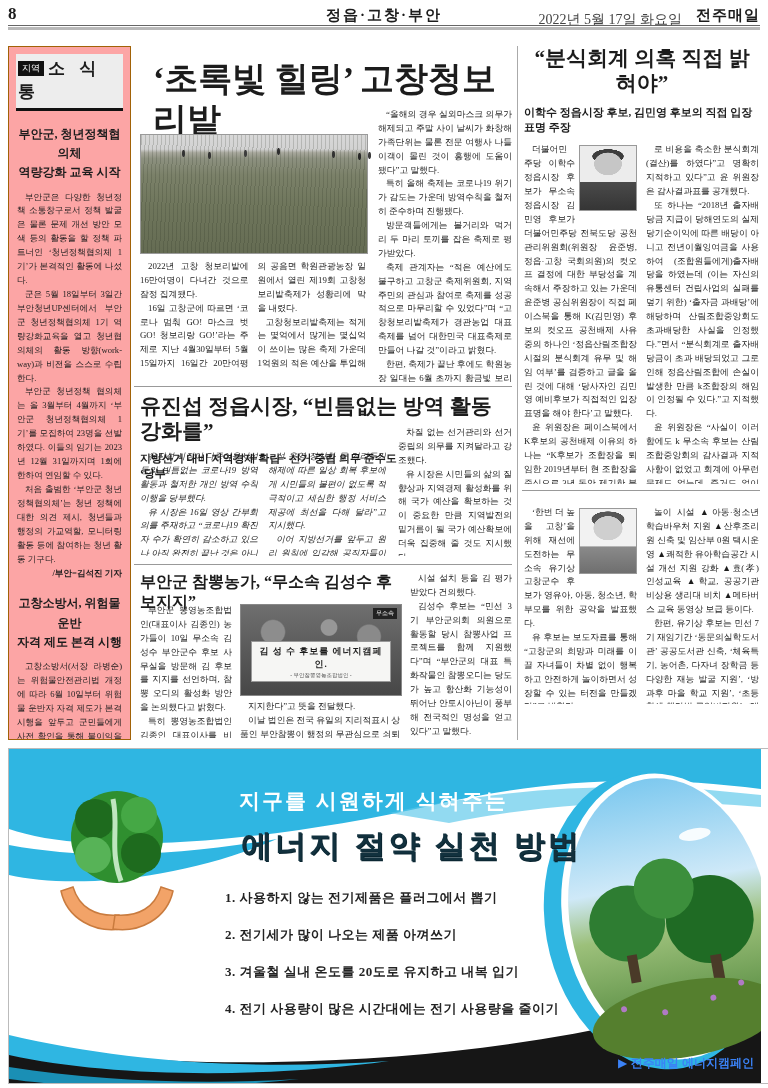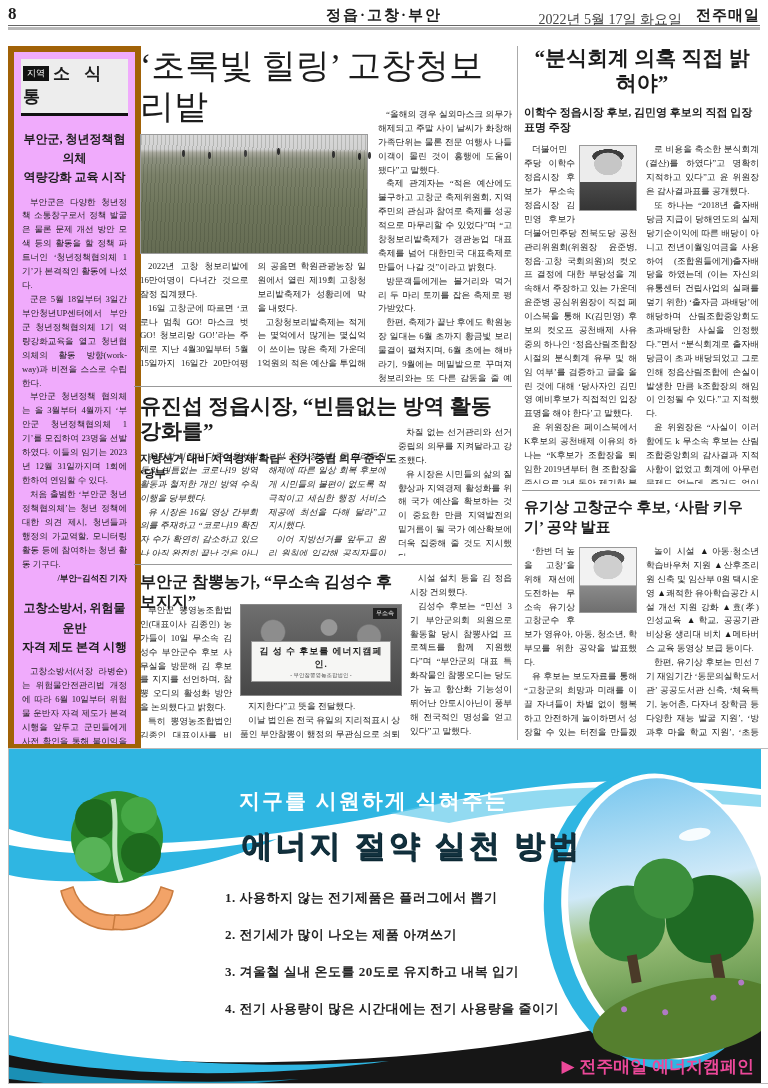--- a/index.html
+++ b/index.html
@@ -7,36 +7,36 @@
         font-family:"Liberation Serif","DejaVu Serif",serif;color:#1c1c1c;}
   
   .hdr{position:absolute;top:4px;left:8px;width:752px;height:20px;}
   .hdr-num{position:absolute;left:0;top:0;font-size:17px;font-weight:bold;}
   .hdr-sec{position:absolute;left:0;right:0;text-align:center;top:2px;font-size:15px;font-weight:bold;letter-spacing:2px;}
   .hdr-date{position:absolute;right:78px;top:7px;font-size:14px;color:#444;}
   .hdr-paper{position:absolute;right:0;top:2px;font-size:15px;font-weight:bold;letter-spacing:1px;}
   .hdr-rule1{position:absolute;top:25px;left:8px;width:752px;height:1px;background:#666;}
   .hdr-rule2{position:absolute;top:27px;left:8px;width:752px;height:3px;background:#b9b9b9;}
   
-  .sidebar{position:absolute;left:8px;top:46px;width:121px;height:692px;border:6px solid #a16207;background:#f0abfc;overflow:hidden;}
+  .sidebar{position:absolute;left:8px;top:46px;width:121px;height:692px;border:1px solid #a16207;background:#fca5a5;overflow:hidden;}
   .sb-head{margin:7px 7px 4px 7px;padding:3px 2px 5px 2px;border-bottom:3px solid #111;background:#ededed;}
   .sb-tag{display:inline-block;background:#111;color:#fff;font-size:9px;padding:1px 4px;margin-right:4px;vertical-align:middle;}
   .sb-title{font-size:17px;font-weight:bold;letter-spacing:5px;vertical-align:middle;}
   .sb-art{padding:8px 8px 4px 8px;}
   .sb-art h3{margin:2px 0 8px 0;font-size:12px;line-height:1.6;text-align:center;}
   .sb-art p{margin:0;font-size:8.6px;line-height:1.62;text-align:justify;text-indent:8px;}
   .sb-by{margin-top:2px;font-size:8.6px;font-weight:bold;text-align:right;}
   
   .vrule{position:absolute;left:517px;top:46px;height:694px;width:0;border-left:1px solid #aaa;}
   .hrule{position:absolute;height:0;border-top:1px solid #999;}
   
   .bodytext p{margin:0;font-size:8.8px;line-height:1.58;text-align:justify;text-indent:8px;}
   
   .main-art{position:absolute;left:140px;top:46px;width:372px;height:336px;overflow:hidden;}
-  .main-art h1{margin:0;font-size:34px;line-height:1.2;letter-spacing:0px;font-weight:normal;}
+  .main-art h1{margin:13px;font-size:34px;line-height:1.2;letter-spacing:0px;font-weight:bold;}
   .main-sub{margin-top:16px;font-size:13px;font-weight:bold;}
   .main-photo{position:absolute;left:0;top:88px;width:226px;height:118px;border:1px solid #9a9a9a;
     background:
       repeating-linear-gradient(93deg, rgba(35,42,28,.18) 0 1px, rgba(255,255,255,0) 1px 4px),
       linear-gradient(180deg,#d8d8d8 0%,#d2d2d2 12%,#a7a79c 15%,#8d9180 20%,#7b8169 34%,#6f765c 60%,#656c53 100%);}
   .main-photo::after{content:"";position:absolute;left:18%;top:13%;width:3px;height:7px;background:#333;border-radius:40%;
       box-shadow:26px 2px #333,62px 0 #3d3d3d,95px -2px #2e2e2e,150px 1px #333,176px 3px #272727,186px 2px #3a3a3a;}
   .main-left-cols{position:absolute;left:0;top:214px;width:226px;height:122px;column-count:2;column-gap:9px;overflow:hidden;}
   .main-right-col{position:absolute;left:238px;top:62px;width:134px;height:274px;overflow:hidden;}
   
@@ -81,21 +81,21 @@
   .gochang-cols > div{width:113px;height:198px;overflow:hidden;}
   
   .banner{position:absolute;left:8px;top:748px;width:752px;height:334px;border:1px solid #bbb;overflow:hidden;background:#fff;padding-left:11px;}
   .banner svg{position:absolute;left:0;top:0;}
   .bn-tagline{position:absolute;left:230px;top:38px;font-size:21px;font-weight:bold;color:#fff;letter-spacing:2px;
       font-family:"Liberation Sans","DejaVu Sans",sans-serif;}
   .bn-title{position:absolute;left:232px;top:76px;font-size:31px;font-weight:bold;color:#12313e;letter-spacing:3px;
       font-family:"Liberation Sans","DejaVu Sans",sans-serif;text-shadow:1px 1px 0 #0a2530;}
   .bn-list{position:absolute;left:216px;top:140px;width:360px;}
   .bn-list div{font-size:13px;font-weight:bold;color:#232323;margin-bottom:19px;letter-spacing:.5px;}
-  .bn-footer{position:absolute;right:18px;top:306px;color:#ec4899;font-size:17px;font-weight:bold;
+  .bn-footer{position:absolute;right:18px;top:306px;color:#3b82f6;font-size:12px;font-weight:bold;
       font-family:"Liberation Sans","DejaVu Sans",sans-serif;}
 </style>
 </head>
 <body>
 
 <div class="page">
 
   <div class="hdr">
     <span class="hdr-num">8</span>
     <span class="hdr-sec">정읍·고창·부안</span>
@@ -131,22 +131,23 @@
     <div class="main-sub">올해 16만명 다녀가 성황리 막 내려</div>
     <div class="main-photo"></div>
     <div class="main-left-cols">
       <p>2022년 고창 청보리밭에 16만여명이 다녀간 것으로 잠정 집계됐다.</p>
       <p>16일 고창군에 따르면 ‘코로나 멈춰 GO! 마스크 벗GO! 청보리랑 GO!’라는 주제로 지난 4월30일부터 5월15일까지 16일간 20만여평의 공음면 학원관광농장 일원에서 열린 제19회 고창청보리밭축제가 성황리에 막을 내렸다.</p>
       <p>고창청보리밭축제는 적게는 몇억에서 많게는 몇십억이 쓰이는 많은 축제 가운데 1억원의 적은 예산을 투입해 축제기간동안 16만여명이 방문하였고 8억5400만원 이상의 지역경제 파급효과를 거두고 있는 우리나라 대표 경관농업축제다.</p>
 
     </div>
     <div class="main-right-col">
       <p>“올해의 경우 실외마스크 의무가 해제되고 주말 사이 날씨가 화창해 가족단위는 물론 전문 여행사 나들이객이 몰린 것이 흥행에 도움이 됐다”고 말했다.</p>
+      <p>특히 올해 축제는 코로나19 위기가 감도는 가운데 방역수칙을 철저히 준수하며 진행됐다.</p>
+      <p>방문객들에게는 볼거리와 먹거리 두 마리 토끼를 잡은 축제로 평가받았다.</p>
       <p>축제 관계자는 “적은 예산에도 불구하고 고창군 축제위원회, 지역주민의 관심과 참여로 축제를 성공적으로 마무리할 수 있었다”며 “고창청보리밭축제가 경관농업 대표축제를 넘어 대한민국 대표축제로 만들어 나갈 것”이라고 밝혔다.</p>
-      <p>방문객들에게는 볼거리와 먹거리 두 마리 토끼를 잡은 축제로 평가받았다.</p>
       <p>한편, 축제가 끝난 후에도 학원농장 일대는 6월 초까지 황금빛 보리 물결이 펼쳐지며, 6월 초에는 해바라기, 9월에는 메밀밭으로 꾸며져 청보리와는 또 다른 감동을 줄 예정이다.</p>
 
     </div>
   </div>
 
   <div class="hrule" style="left:134px;top:386px;width:378px;"></div>
 
   <div class="mayor bodytext">
     <h2>유진섭 정읍시장, “빈틈없는 방역 활동 강화를”</h2>
     <div class="mayor-sub">지방선거 대비 지역경제 확립 · 선거 중립 의무 준수도 ‘당부’</div>
@@ -182,21 +183,21 @@
       <div class="mul-banner">
         <div class="bn1">김 성 수 후보를 에너지캠페인.</div>
         <div class="bn2">- 부안참뽕영농조합법인 -</div>
       </div>
     </div>
     <div class="mul-col2">
       <p>지지한다”고 뜻을 전달했다.</p>
       <p>이날 법인은 전국 유일의 지리적표시 상품인 부안참뽕이 행정의 무관심으로 쇠퇴하고 품질관리를 위한 예산 지원과 유통센터 설치 및 지원, 냉동</p>
     </div>
     <div class="mul-col3">
-      <p>시설 설치 등을 김 정읍시장 건의했다.</p>
+      <p>시설 설치 등을 김 평가받았다 건의했다.</p>
       <p>김성수 후보는 “민선 3기 부안군의회 의원으로 활동할 당시 참뽕사업 프로젝트를 함께 지원했다”며 “부안군의 대표 특화작물인 참뽕오디는 당도가 높고 항산화 기능성이 뛰어난 안토시아닌이 풍부해 전국적인 명성을 얻고 있다”고 말했다.</p>
 
     </div>
   </div>
 
   <div class="acct bodytext">
     <h2>“분식회계 의혹 직접 밝혀야”</h2>
     <div class="acct-sub">이학수 정읍시장 후보, 김민영 후보의 직접 입장표명 주장</div>
     <div class="acct-cols">
       <div>
@@ -210,21 +211,20 @@
         <p>또 하나는 “2018년 출자배당금 지급이 당해연도의 실제 당기순이익에 따른 배당이 아니고 전년이월잉여금을 사용하여 (조합원들에게)출자배당을 하였는데 (이는 자신의 유통센터 건립사업의 실패를 덮기 위한) ‘출자금 과배당’에 해당하며 산림조합중앙회도 초과배당한 사실을 인정했다.”면서 “분식회계로 출자배당금이 초과 배당되었고 그로 인해 정읍산림조합에 손실이 발생한 만큼 k조합장의 해임이 인정될 수 있다.”고 지적했다.</p>
         <p>윤 위원장은 “사실이 이러함에도 k 무소속 후보는 산림조합중앙회의 감사결과 지적사항이 없었고 회계에 아무런 문제도 없는데, 증거도 없이 음해세력의 말만 믿고 자신을 민주당 공천에서 배제했다고 허위사실을 유포해 왔다.”면서 “산림조합중앙회의 감사결과에서도 분식회계를 인정하고 있는데도 이를 공개적으로 부인하는 행위는 이 자체만으로도 허위사실 유포에 따른 공직선거법 위반에 해당될 수 있다.”고 재차 K후보의 공천배제 사유를 설명하며 K후보의 주장을 반박했다.</p>
 
       </div>
     </div>
   </div>
 
   <div class="hrule" style="left:522px;top:490px;width:238px;"></div>
 
   <div class="gochang bodytext">
-    <h2>유기상 고창군수 후보, ‘사람 키우기’ 공약 발표</h2>
     <div class="gochang-cols">
       <div>
         <div class="portrait portrait-light"></div>
         <p>‘한번 더 높을 고창’을 위해 재선에 도전하는 무소속 유기상 고창군수 후보가 영유아, 아동, 청소년, 학부모를 위한 공약을 발표했다.</p>
         <p>유 후보는 보도자료를 통해 “고창군의 희망과 미래를 이끌 자녀들이 차별 없이 행복하고 안전하게 놀이하면서 성장할 수 있는 터전을 만들겠다”고 밝혔다.</p>
 
       </div>
       <div>
         <p>놀이 시설 ▲아동·청소년 학습바우처 지원 ▲산후조리원 신축 및 임산부 0원 택시운영 ▲쾌적한 유아학습공간 시설 개선 지원 강화 ▲효(孝) 인성교육 ▲학교, 공공기관 비상용 생리대 비치 ▲메타버스 교육 동영상 보급 등이다.</p>
         <p>한편, 유기상 후보는 민선 7기 재임기간 ‘동문의실학도서관’ 공공도서관 신축, ‘체육특기, 농어촌, 다자녀 장학금 등 다양한 재능 발굴 지원’, ‘방과후 마을 학교 지원’, ‘초등학생 책가방 구입비지원’, ‘대학진학 축하금 지원’, ‘365 인문학도시’, ‘예술·체육 꿈나무 육성지원’, ‘임신출산축하용품 지원’, ‘분만진료비 지원’, ‘산후조리비 지원’, ‘산모신생아 건강관리’ 등 공약이행을 한 바 있다.</p>

